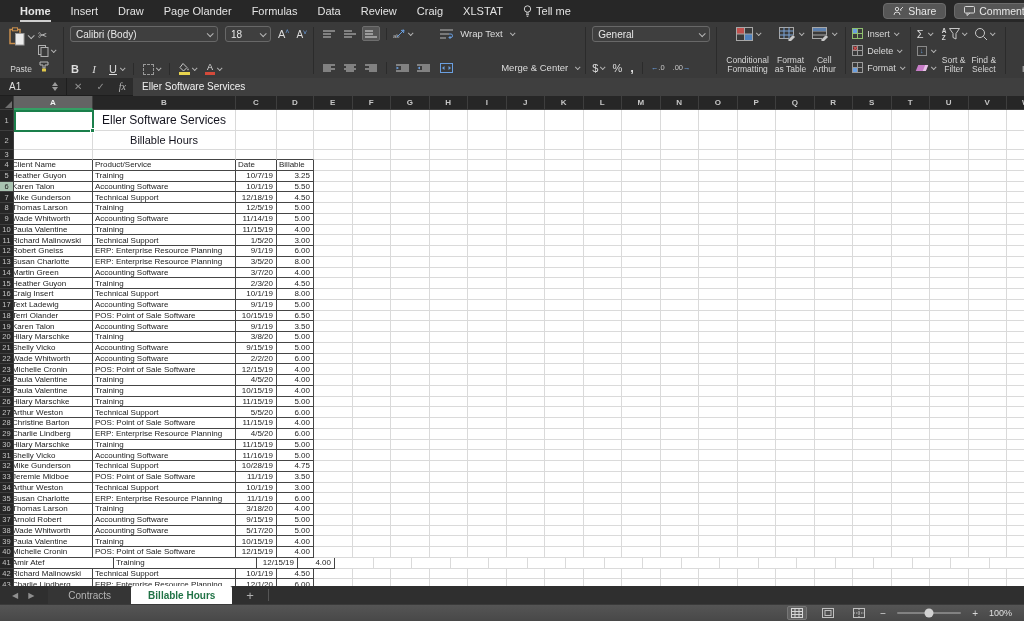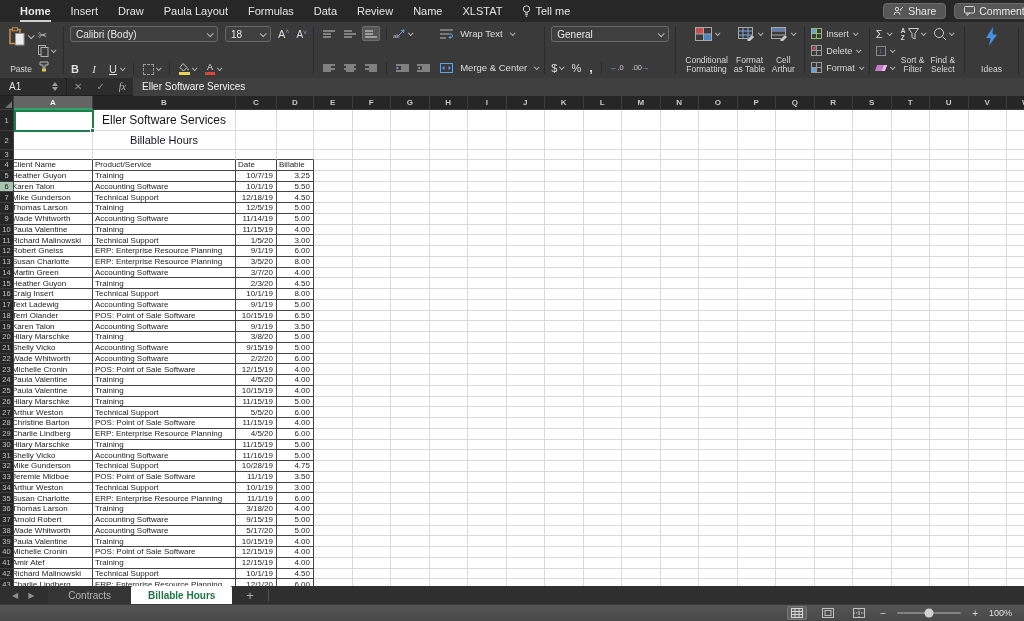--- a/index.html
+++ b/index.html
@@ -89,33 +89,33 @@
       <div class="menu-item active">
         <span>Home</span>
       </div>
       <div class="menu-item">
         <span>Insert</span>
       </div>
       <div class="menu-item">
         <span>Draw</span>
       </div>
       <div class="menu-item">
-        <span>Paula Layout</span>
+        <span>Page Olander</span>
       </div>
       <div class="menu-item">
         <span>Formulas</span>
       </div>
       <div class="menu-item">
         <span>Data</span>
       </div>
       <div class="menu-item">
         <span>Review</span>
       </div>
       <div class="menu-item">
-        <span>Name</span>
+        <span>Craig</span>
       </div>
       <div class="menu-item">
         <span>XLSTAT</span>
       </div>
       <div class="menu-item">
         <svg width="9" height="12" viewBox="0 0 9 12">
           <circle cx="4.5" cy="4" r="3.2" fill="none" stroke="#d0d0d0"></circle>
           <path d="M3 8 H6 M3 9.7 H6 M3.7 11.3 H5.3" stroke="#d0d0d0"></path>
         </svg>
         <span>Tell me</span>
@@ -289,21 +289,21 @@
           <path d="M9 5 H11 Q12.5 5 12.5 6.8 Q12.5 8.5 11 8.5 H9 M9 8.5 L10.5 7 M9 8.5 L10.5 10" stroke="#6a9fe0" fill="none"></path>
         </svg>
       <span style="font-size:9.5px;color:#dcdcdc;">Wrap Text</span>
       <span class="chev" style="width:4px;height:4px;"></span>
     </div>
     <div class="rib-row" style="height:15px;">
       <svg width="13" height="10" viewBox="0 0 13 10">
           <rect x="0.5" y="0.5" width="12" height="9" fill="none" stroke="#6a9fe0"></rect>
           <path d="M2 5 L4.5 3 V7 Z M11 5 L8.5 3 V7 Z" fill="#6a9fe0"></path>
         </svg>
-      <span style="font-size:9.5px;color:#dcdcdc;">Merge &amp; Center</span>
+      <span style="font-size:9.5px;color:#dcdcdc;margin-left:41px;">Merge &amp; Center</span>
       <span class="chev" style="width:4px;height:4px;"></span>
     </div>
   </div>
   <div class="vsep"></div>
 
   <div class="rib-col">
     <div class="rib-row">
       <span class="dd" style="width:118px;">
           <span>General</span>
           <span class="chev"></span>
@@ -1518,21 +1518,21 @@
         <div class="xl-cell" style="width: 38.5px;"></div>
         <div class="xl-cell" style="width: 38.5px;"></div>
         <div class="xl-cell" style="width: 38.5px;"></div>
         <div class="xl-cell" style="width: 38.5px;"></div>
         <div class="xl-cell" style="width: 38.5px;"></div>
         <div class="xl-cell" style="width: 38.5px;"></div>
         <div class="xl-cell" style="width: 38.5px;"></div>
       </div>
       <div class="xl-row" style="height: 10.75px;">
         <div class="xl-rowhead">41</div>
-        <div class="xl-cell tb name" style="width: 79px;">Amir Atef</div>
+        <div class="xl-cell tb name" style="width: 100px;">Amir Atef</div>
         <div class="xl-cell tb" style="width: 143px;">Training</div>
         <div class="xl-cell tb num" style="width: 41px;">12/15/19</div>
         <div class="xl-cell tb num" style="width: 37px;">4.00</div>
         <div class="xl-cell" style="width: 38.5px;"></div>
         <div class="xl-cell" style="width: 38.5px;"></div>
         <div class="xl-cell" style="width: 38.5px;"></div>
         <div class="xl-cell" style="width: 38.5px;"></div>
         <div class="xl-cell" style="width: 38.5px;"></div>
         <div class="xl-cell" style="width: 38.5px;"></div>
         <div class="xl-cell" style="width: 38.5px;"></div>

